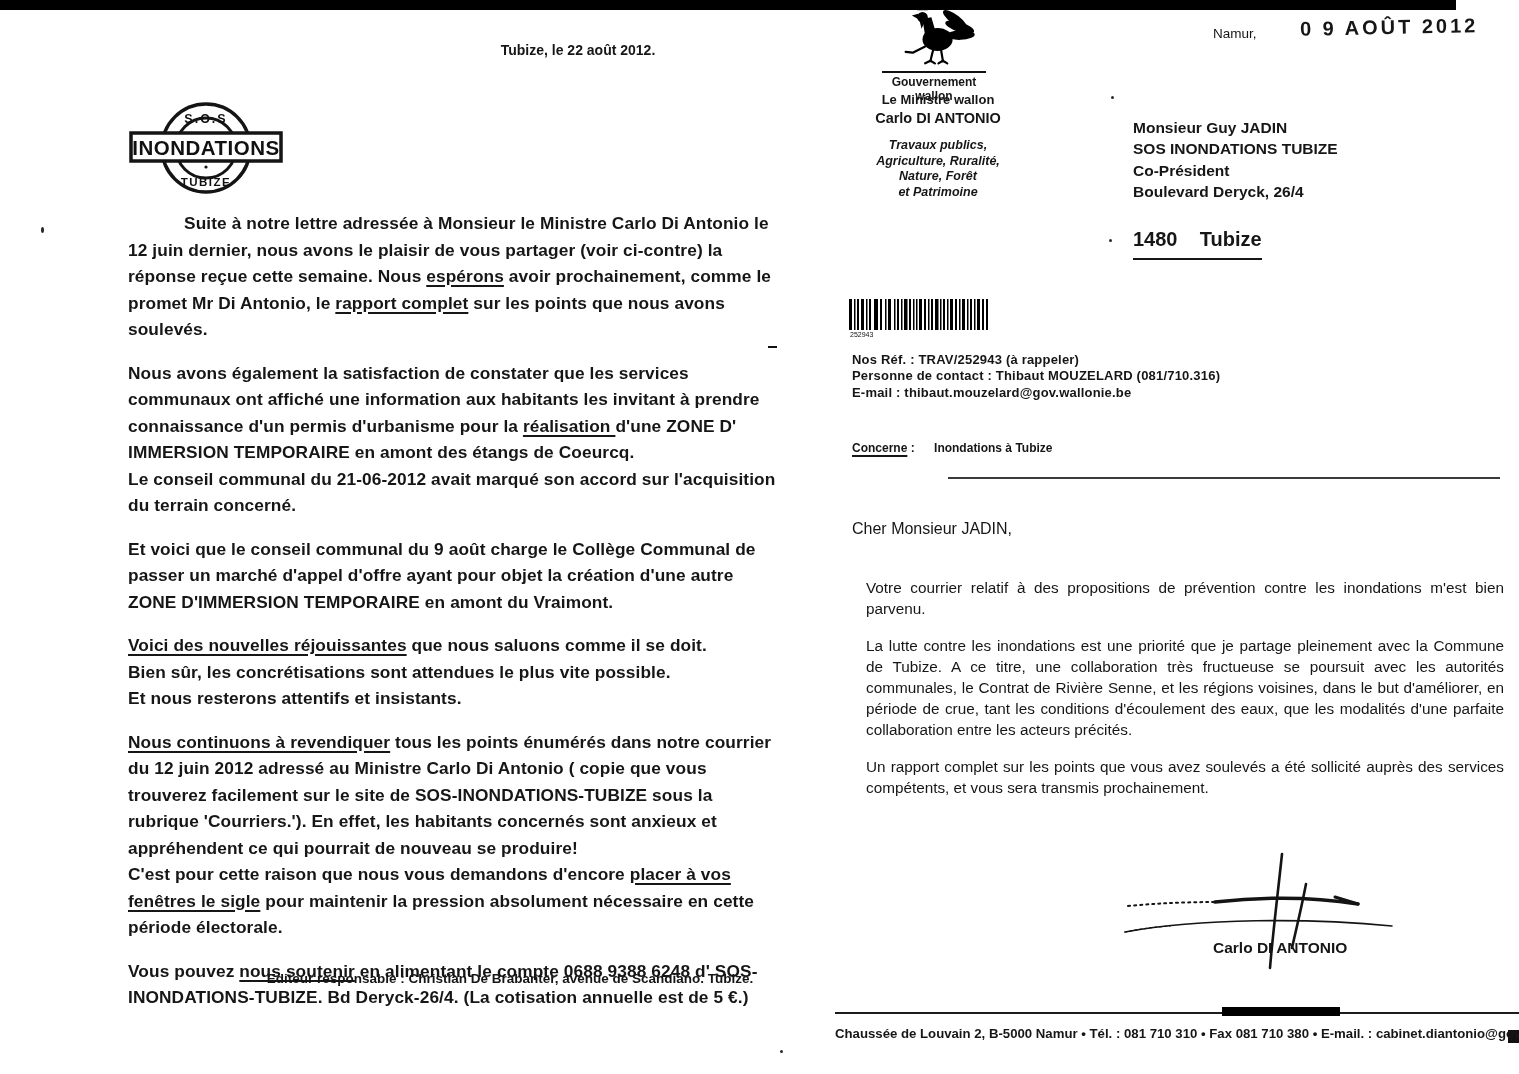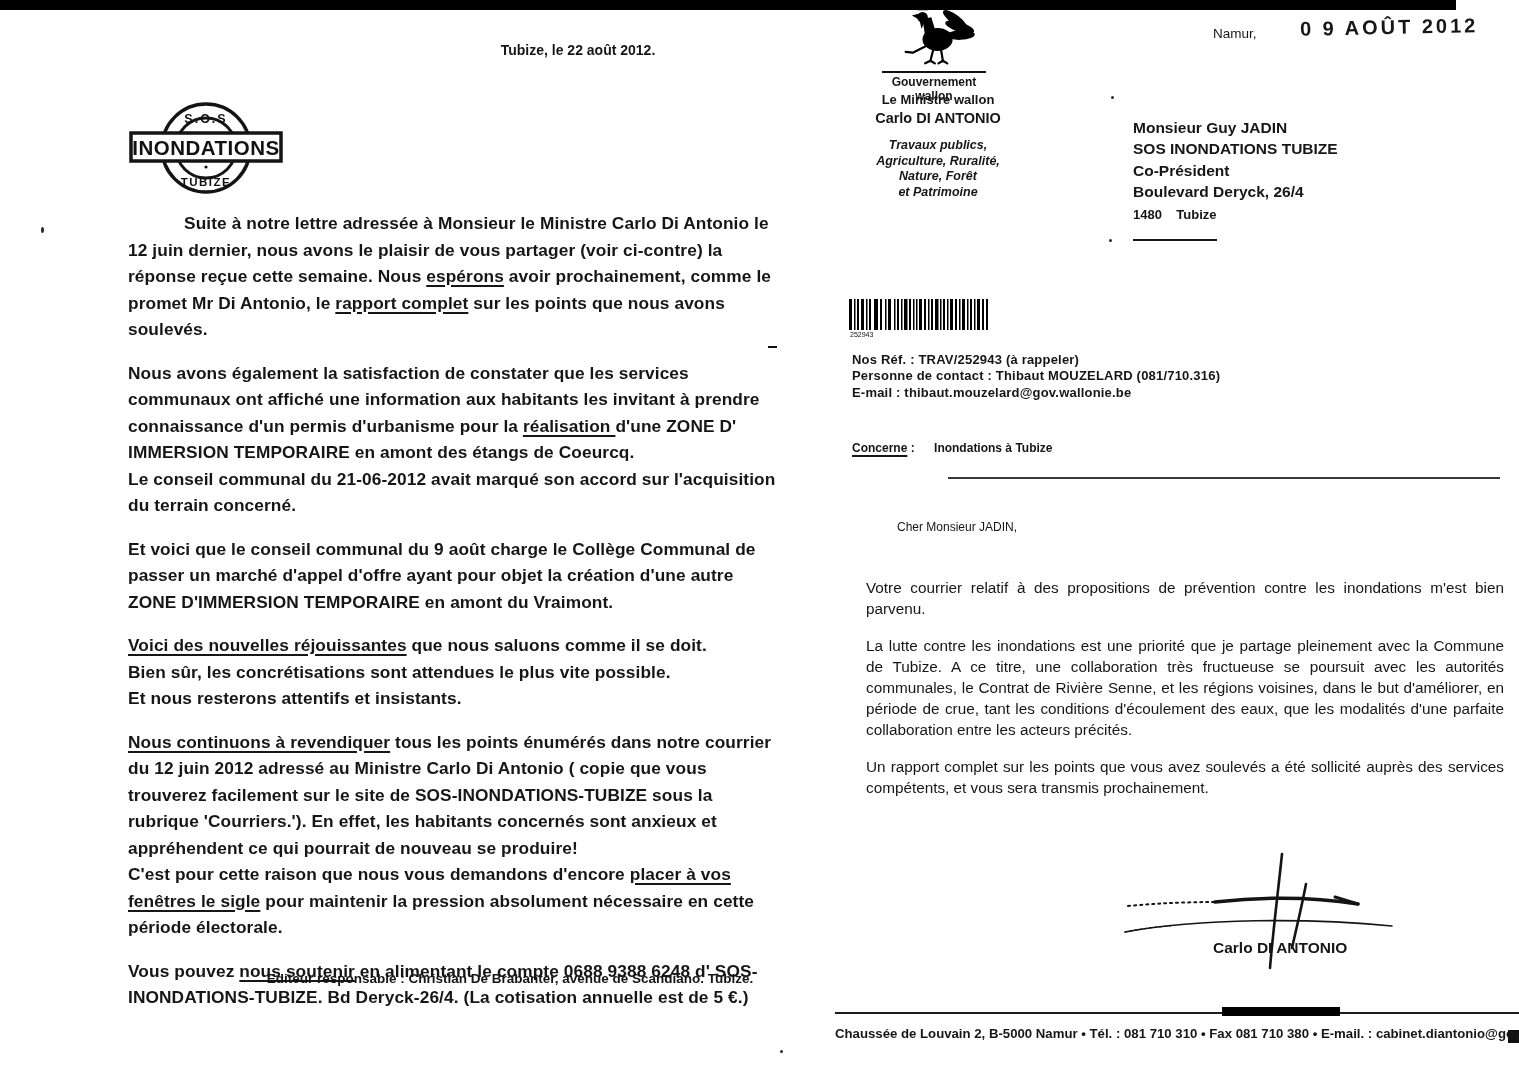--- a/index.html
+++ b/index.html
@@ -30,30 +30,30 @@
   .r-city{position:absolute;left:1213px;top:26px;font-size:13.5px;font-weight:400;}
   .r-datestamp{position:absolute;left:1300px;top:16px;font-size:20px;font-weight:700;
     letter-spacing:3px;transform:rotate(-1.2deg);white-space:nowrap;}
   .minister{position:absolute;left:852px;top:92px;width:172px;text-align:center;}
   .minister .title{font-size:13px;font-weight:700;}
   .minister .name{font-size:14.5px;font-weight:700;margin-top:3px;}
   .minister .portfolio{margin-top:12px;font-style:italic;font-weight:600;
     font-size:12.5px;line-height:15.5px;}
   .recipient{position:absolute;left:1133px;top:117px;font-size:15.5px;font-weight:700;
     line-height:21.3px;}
-  .recipient-city{position:absolute;left:1133px;top:207px;font-size:13px;font-weight:700;
-    white-space:pre;border-bottom:2px solid #161616;padding-bottom:17px;}
+  .recipient-city{position:absolute;left:1133px;top:228px;font-size:20px;font-weight:700;
+    white-space:pre;border-bottom:2px solid #161616;padding-bottom:7px;}
   .barcode{position:absolute;left:849px;top:299px;}
   .refs{position:absolute;left:852px;top:352px;font-size:13px;font-weight:600;
     line-height:16.4px;letter-spacing:.2px;}
   .concerne{position:absolute;left:852px;top:441px;font-size:12px;font-weight:700;}
   .concerne .lbl{text-decoration:underline;text-decoration-thickness:2px;text-underline-offset:3px;}
   .concerne .val{margin-left:16px;}
   .concerne-rule{position:absolute;left:948px;top:477px;width:552px;height:2px;background:#3a3a3a;}
-  .salutation{position:absolute;left:852px;top:520px;font-size:12px;font-weight:500;margin-left:45px;}
+  .salutation{position:absolute;left:852px;top:520px;font-size:16px;font-weight:500;}
   .right-body{position:absolute;left:852px;top:577px;width:652px;font-size:15.3px;
     line-height:21px;font-weight:500;text-align:justify;}
   .right-body p{margin:0 0 16px 14px;}
   .signature{position:absolute;left:1120px;top:852px;}
   .sig-name{position:absolute;left:1213px;top:939px;font-size:15.5px;font-weight:700;}
   .r-footer-rule{position:absolute;left:835px;top:1012px;width:684px;height:2px;background:#1c1c1c;}
   .r-footer-blob{position:absolute;left:1222px;top:1007px;width:118px;height:9px;background:#000;}
   .r-footer{position:absolute;left:835px;top:1026px;width:684px;font-size:13.2px;
     font-weight:600;white-space:nowrap;}
 </style>

